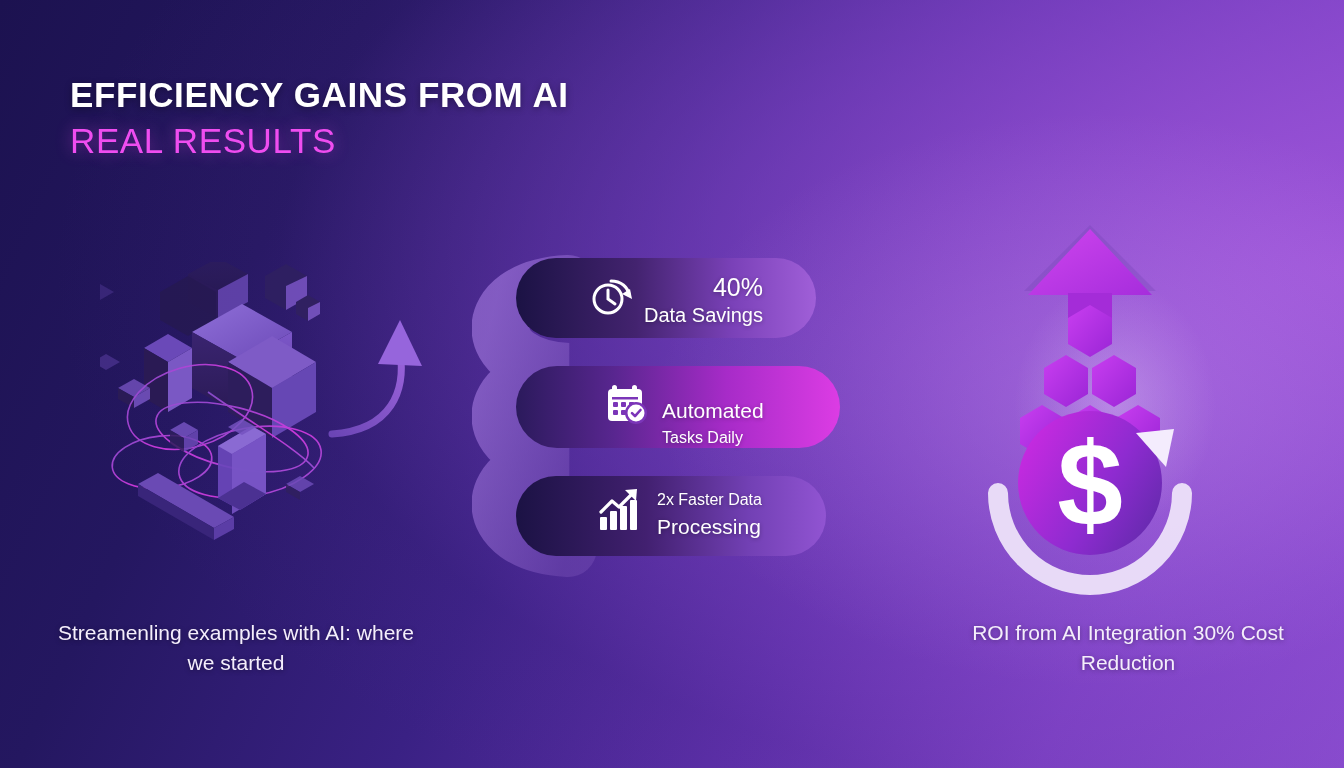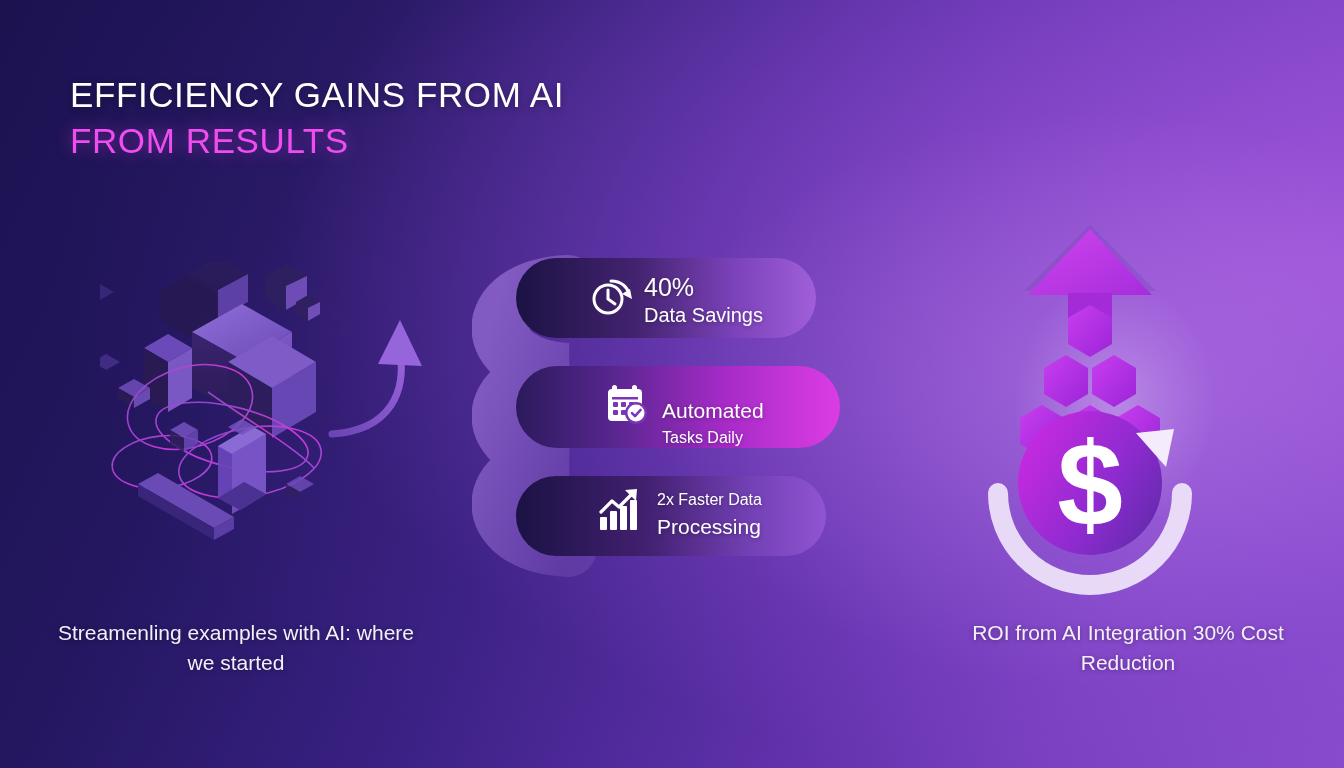--- a/index.html
+++ b/index.html
@@ -16,21 +16,21 @@
   }
   .bg-soft{
     position:absolute;inset:0;
     background:radial-gradient(46% 52% at 82% 52%, rgba(206,160,245,0.30) 0%, rgba(206,160,245,0.12) 42%, rgba(206,160,245,0) 72%);
     pointer-events:none;
   }
 
   
   .title-block{position:absolute;left:70px;top:72px;}
   .title-line1{
-    font-size:35px;letter-spacing:0.6px;color:#ffffff;font-weight:400;
+    font-size:35px;letter-spacing:0.6px;color:#ffffff;font-weight:700;
     line-height:46px;text-shadow:0 2px 7px rgba(0,0,0,0.35);
   }
   .title-line2{
     font-size:35px;letter-spacing:0.6px;font-weight:400;line-height:46px;
     color:#ef4df0;text-shadow:0 0 16px rgba(239,77,240,0.45);
   }
 
   
   .caption{
     position:absolute;text-align:center;color:#f4eefb;
@@ -49,21 +49,21 @@
   .pills{position:absolute;left:472px;top:248px;width:400px;height:330px;}
   .pills svg{display:block;position:absolute;left:0;top:0;}
   .pill-text{
     position:absolute;color:#fff;text-shadow:0 1px 4px rgba(0,0,0,0.30);
     font-weight:400;
   }
   .pt-big{font-size:25px;line-height:29px;}
   .pt-sm{font-size:20px;line-height:27px;}
   .pill-icon{position:absolute;}
 
-  #pill1-txt{left:172px;top:25px;}
+  #pill1-txt{left:172px;top:25px;text-align:right;}
   #pill2-txt{left:190px;top:133px;margin-top:16px;}
   #pill3-txt{left:185px;top:238px;}
   #pill1-ico{left:116px;top:25px;}
   #pill2-ico{left:133px;top:134px;}
   #pill3-ico{left:126px;top:240px;}
 
   
   .roi{position:absolute;left:960px;top:205px;width:300px;height:390px;}
   .roi svg{display:block;}
 
@@ -74,21 +74,21 @@
   }
 </style>
 </head>
 <body>
 
 <div class="slide">
   <div class="bg-soft"></div>
 
   <div class="title-block">
     <div class="title-line1">EFFICIENCY GAINS FROM AI</div>
-    <div class="title-line2">FROM RESULTS</div>
+    <div class="title-line2">REAL RESULTS</div>
   </div>
 
   <div class="iso">
     <svg width="330" height="300" viewBox="0 0 330 300" xmlns="http://www.w3.org/2000/svg">
       <defs>
         <linearGradient id="cubeTop" x1="0" y1="0" x2="1" y2="1">
           <stop offset="0%" stop-color="#8f6fd8"></stop>
             <stop offset="100%" stop-color="#6c4ab8"></stop>
         </linearGradient>
         <linearGradient id="cubeL" x1="0" y1="0" x2="0" y2="1">

